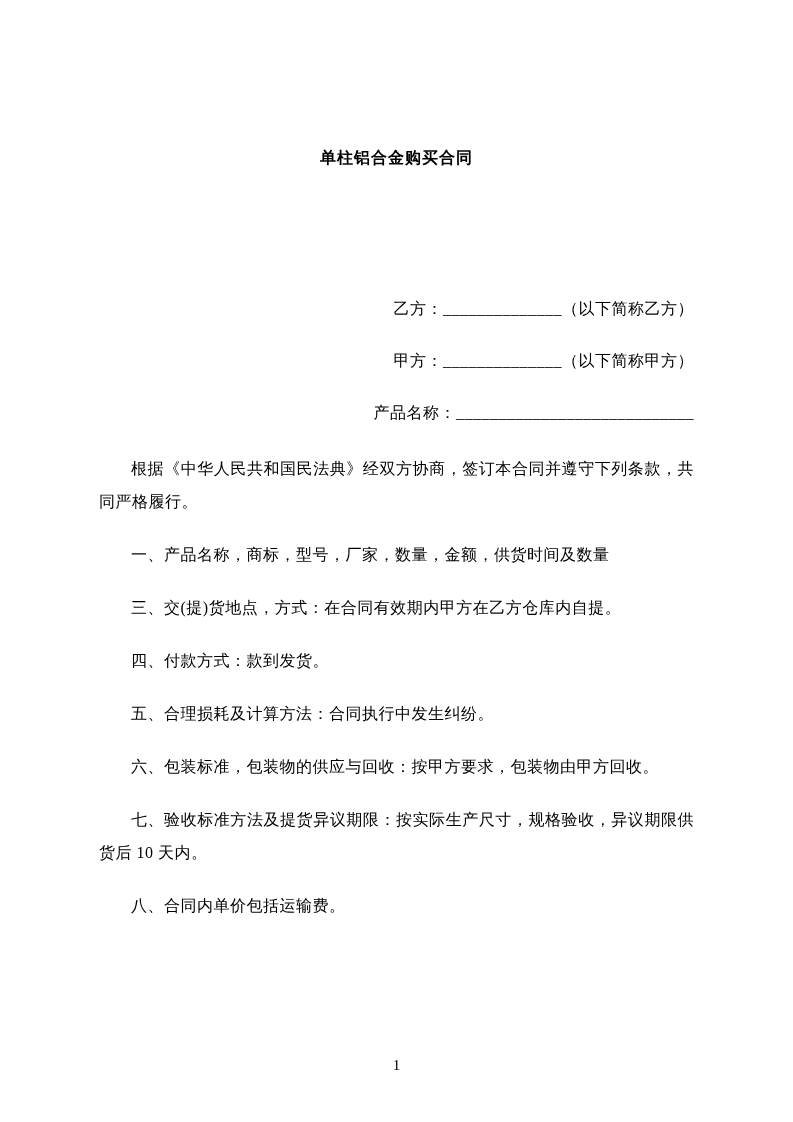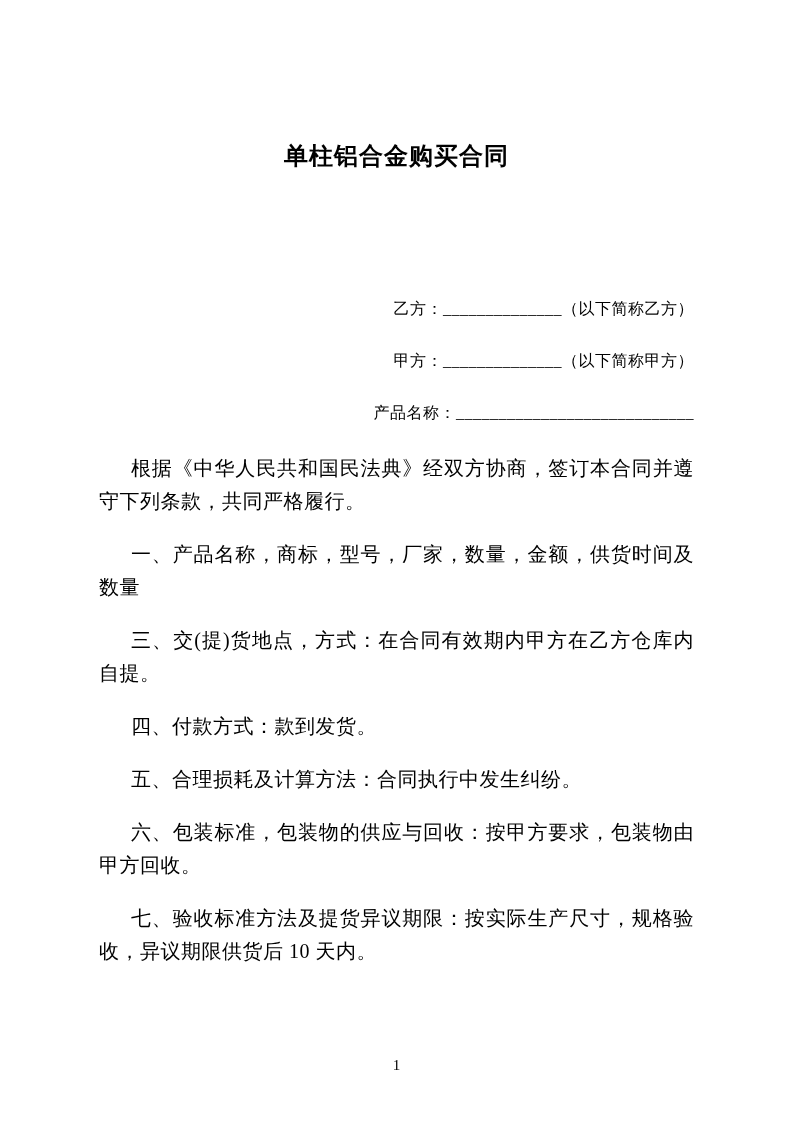--- a/index.html
+++ b/index.html
@@ -21,41 +21,41 @@
     height: 1122px;
     background: #ffffff;
     box-sizing: border-box;
     padding: 142px 99px 0 99px;
     color: #000000;
     font-family: "Liberation Serif", serif;
   }
   .doc-title {
     margin: 0;
     text-align: center;
-    font-family: Liberation Mono, monospace;
+    font-family: Liberation Serif, serif;
     font-weight: 700;
-    font-size: 24px;
+    font-size: 16px;
     line-height: 32px;
     letter-spacing: 1px;
     color: #000000;
   }
   .fill-line {
     font-size: 16px;
     line-height: 22px;
     margin: 30px 0 0 0;
     text-indent: 32px;
     white-space: nowrap;
     letter-spacing: 0.5px;
     text-align: right;
   }
   .fill-line.first {
     margin-top: 124px;
   }
   .para {
-    font-size: 20px;
+    font-size: 16px;
     line-height: 33px;
     margin: 20px 0 0 0;
     text-indent: 32px;
     text-align: justify;
     letter-spacing: 0.5px;
   }
   .para.first {
     margin-top: 28px;
   }
   .page-footer {
@@ -89,17 +89,18 @@
   <p class="para">三、交(提)货地点，方式：在合同有效期内甲方在乙方仓库内自提。</p>
 
   <p class="para">四、付款方式：款到发货。</p>
 
   <p class="para">五、合理损耗及计算方法：合同执行中发生纠纷。</p>
 
   <p class="para">六、包装标准，包装物的供应与回收：按甲方要求，包装物由甲方回收。</p>
 
   <p class="para">七、验收标准方法及提货异议期限：按实际生产尺寸，规格验收，异议期限供货后 10 天内。</p>
 
+  <p class="para">八、合同内单价包括运输费。</p>
 
 
   <div class="page-footer">1</div>
 
 </div>
 
 </body></html>

